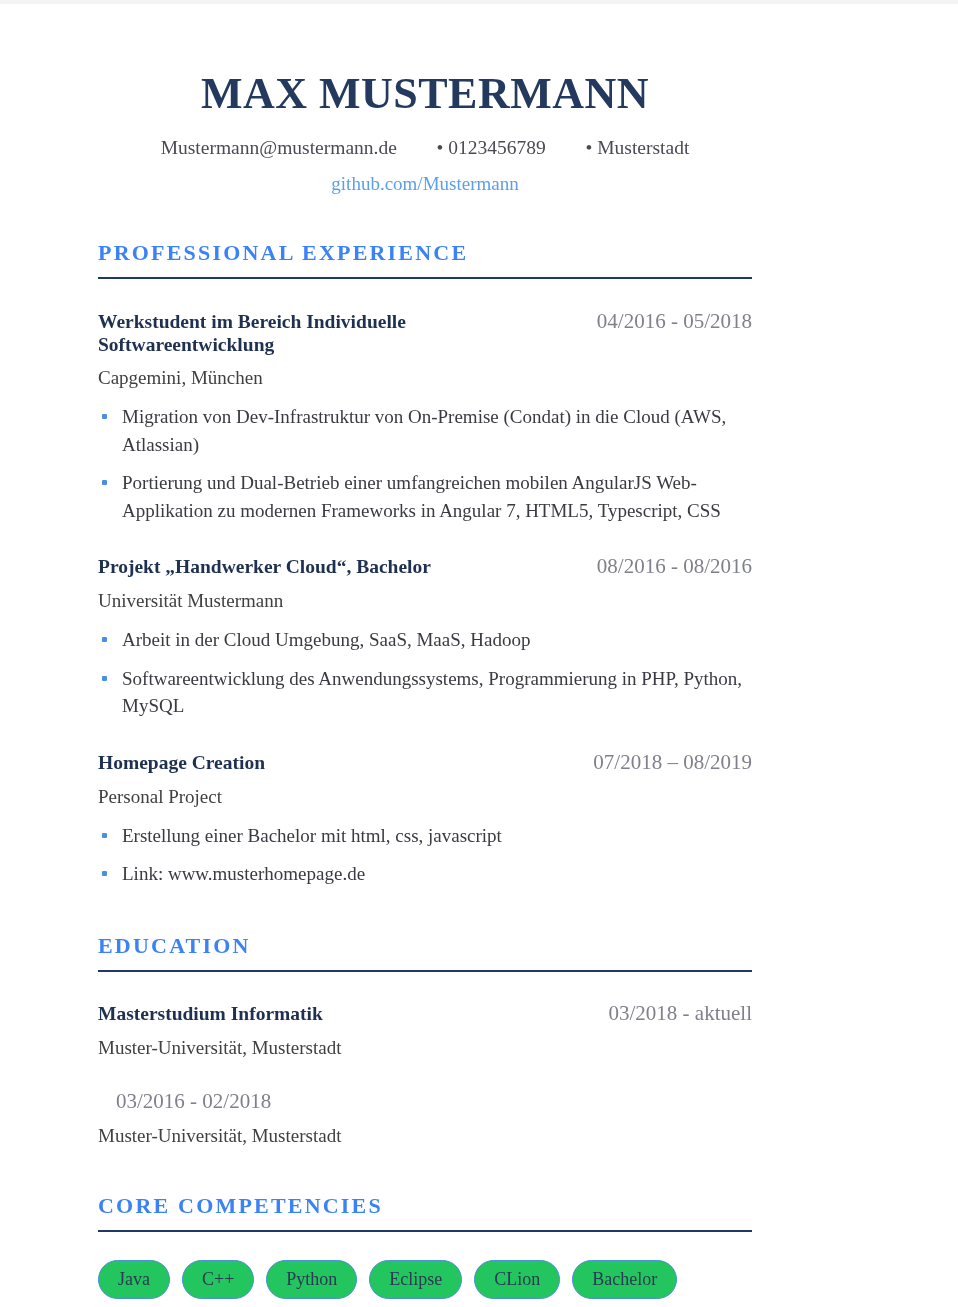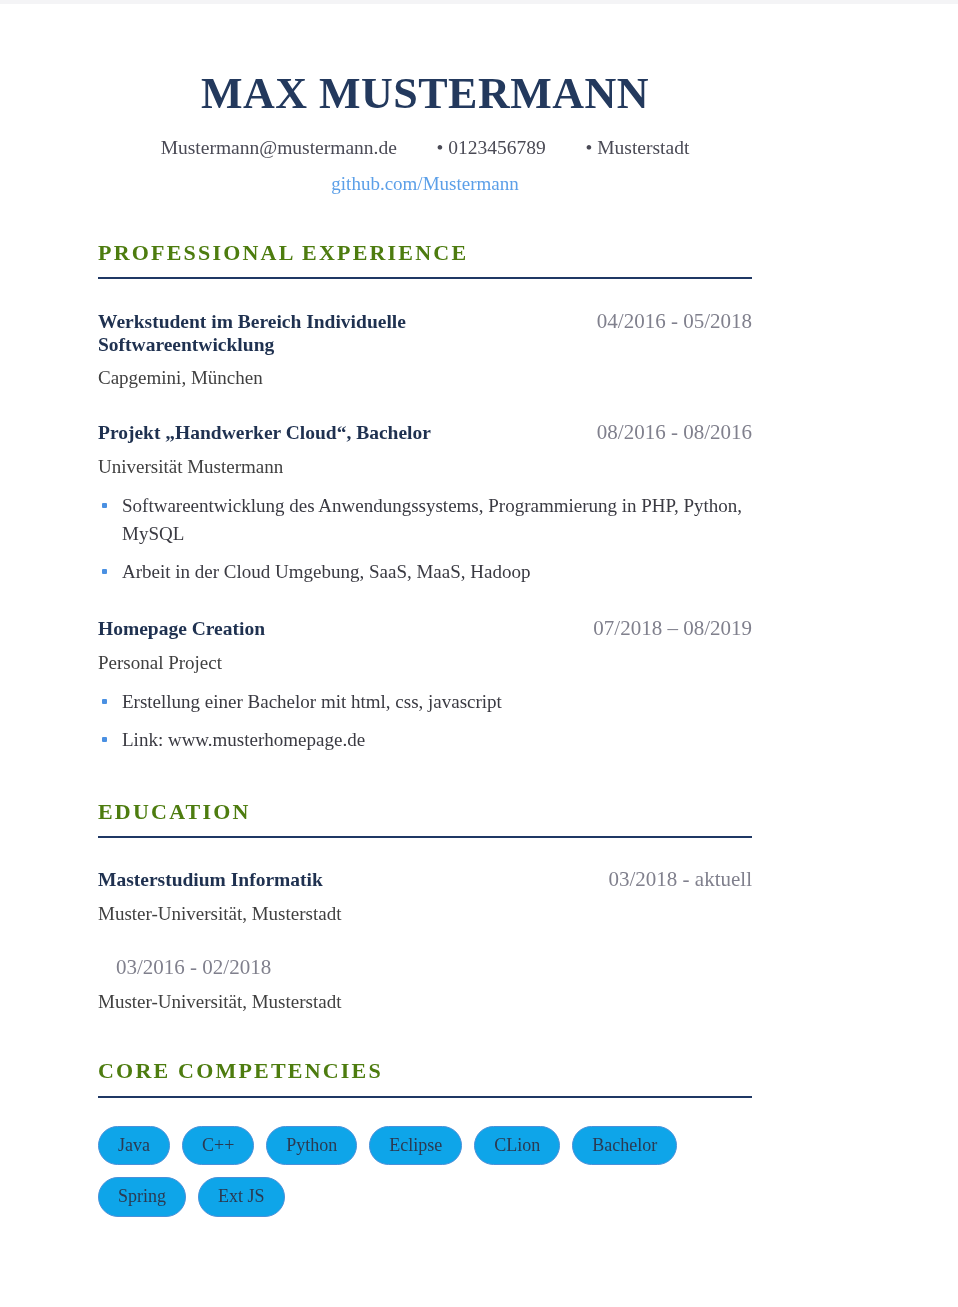--- a/index.html
+++ b/index.html
@@ -64,21 +64,21 @@
     text-decoration: none;
   }
 
   
   .section {
     margin-top: 46px;
   }
   .section-title {
     font-size: 22px;
     font-weight: bold;
-    color: #4d7c0f;
+    color: #3b82f6;
     letter-spacing: 2.2px;
     margin: 0;
     line-height: 1.1;
   }
   .section-rule {
     border: 0;
     border-top: 2px solid #1f3864;
     margin: 12px 0 0 0;
   }
 
@@ -139,21 +139,21 @@
 
   
   .chips {
     display: flex;
     flex-wrap: wrap;
     gap: 12px;
     margin-top: 28px;
   }
   .chip {
     border: 1.5px solid #4a90d9;
-    background: #0ea5e9;
+    background: #22c55e;
     border-radius: 999px;
     padding: 8px 19px;
     font-size: 18px;
     color: #2b3a52;
     line-height: 1.2;
     white-space: nowrap;
   }
 </style>
 </head>
 <body>
@@ -183,31 +183,35 @@
   <div class="section">
     <h2 class="section-title">PROFESSIONAL EXPERIENCE</h2>
     <hr class="section-rule">
 
     <div class="entry">
       <div class="entry-head">
         <div class="entry-title">Werkstudent im Bereich Individuelle Softwareentwicklung</div>
         <div class="entry-date">04/2016 - 05/2018</div>
       </div>
       <div class="entry-sub">Capgemini, München</div>
+      <ul class="bullets">
+        <li>Migration von Dev-Infrastruktur von On-Premise (Condat) in die Cloud (AWS, Atlassian)</li>
+        <li>Portierung und Dual-Betrieb einer umfangreichen mobilen AngularJS Web-Applikation zu modernen Frameworks in Angular 7, HTML5, Typescript, CSS</li>
+      </ul>
     </div>
 
     <div class="entry">
       <div class="entry-head">
         <div class="entry-title">Projekt „Handwerker Cloud“, Bachelor</div>
         <div class="entry-date">08/2016 - 08/2016</div>
       </div>
       <div class="entry-sub">Universität Mustermann</div>
       <ul class="bullets">
+        <li>Arbeit in der Cloud Umgebung, SaaS, MaaS, Hadoop</li>
         <li>Softwareentwicklung des Anwendungssystems, Programmierung in PHP, Python, MySQL</li>
-        <li>Arbeit in der Cloud Umgebung, SaaS, MaaS, Hadoop</li>
       </ul>
     </div>
 
     <div class="entry">
       <div class="entry-head">
         <div class="entry-title">Homepage Creation</div>
         <div class="entry-date">07/2018 – 08/2019</div>
       </div>
       <div class="entry-sub">Personal Project</div>
       <ul class="bullets">

